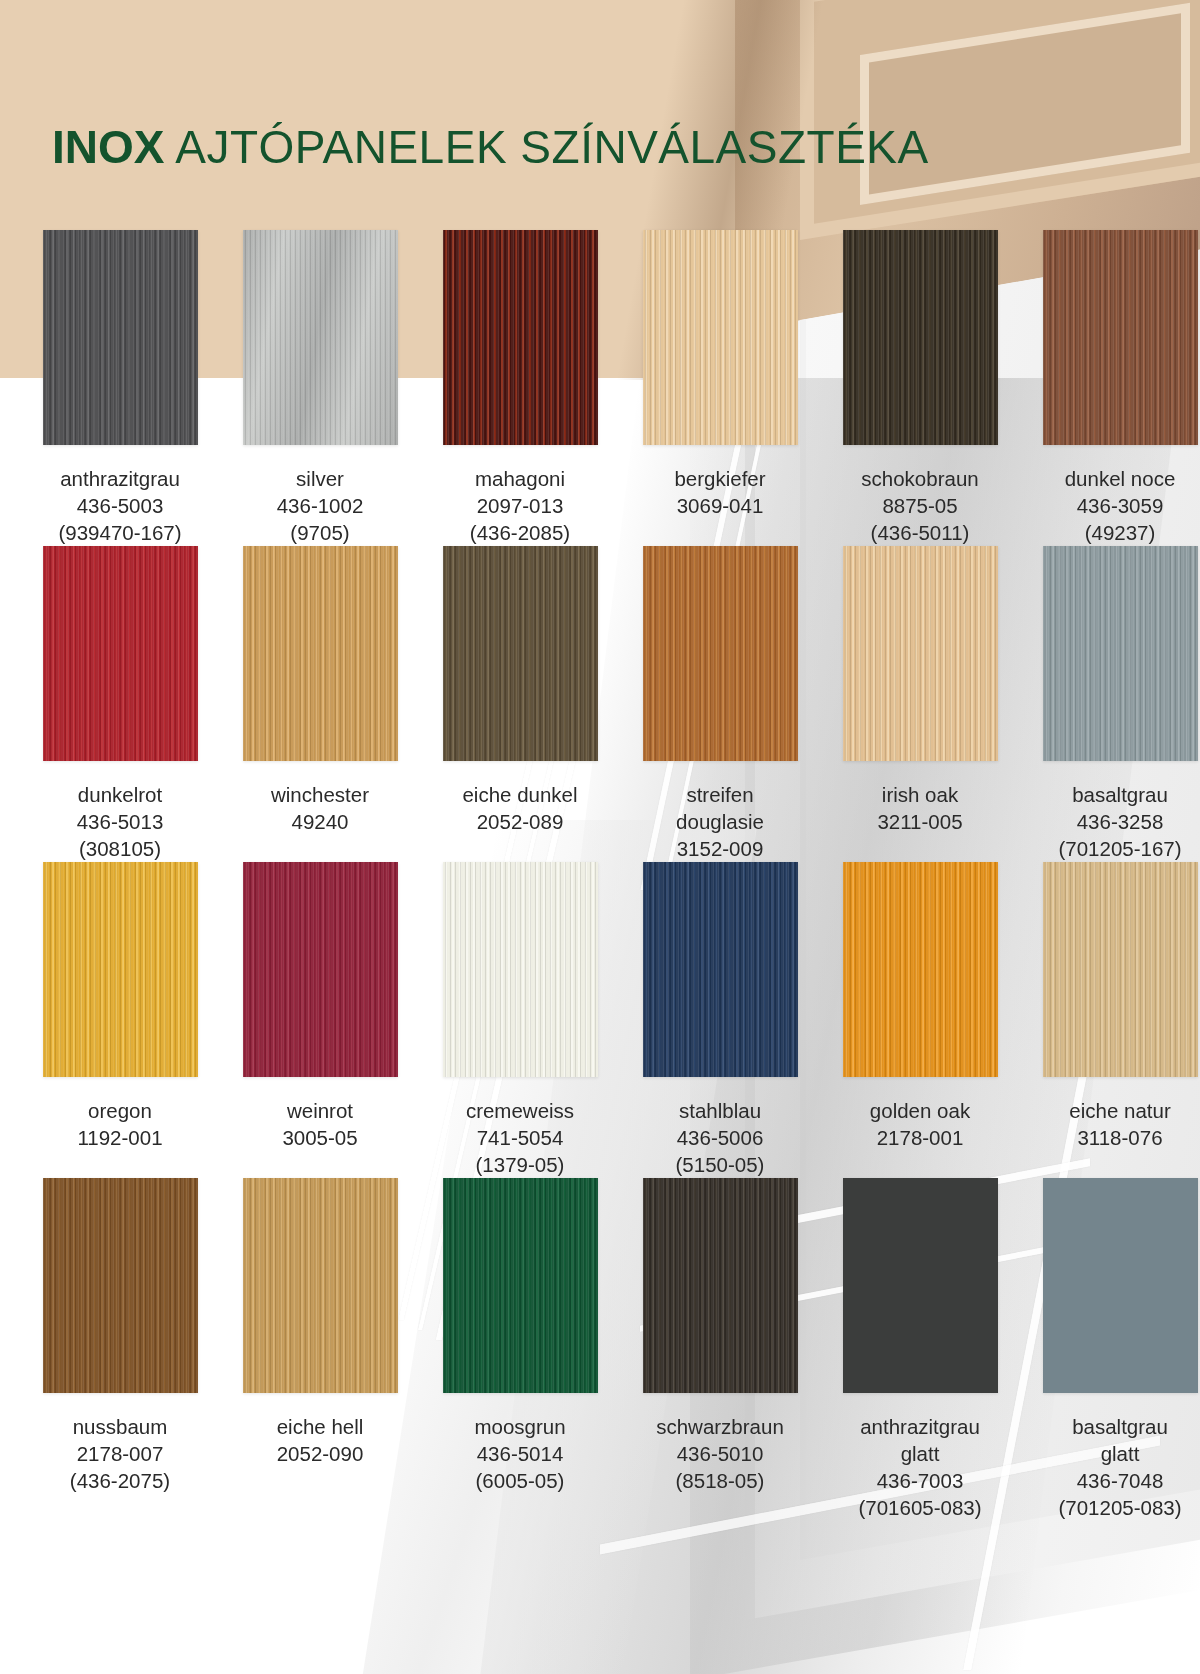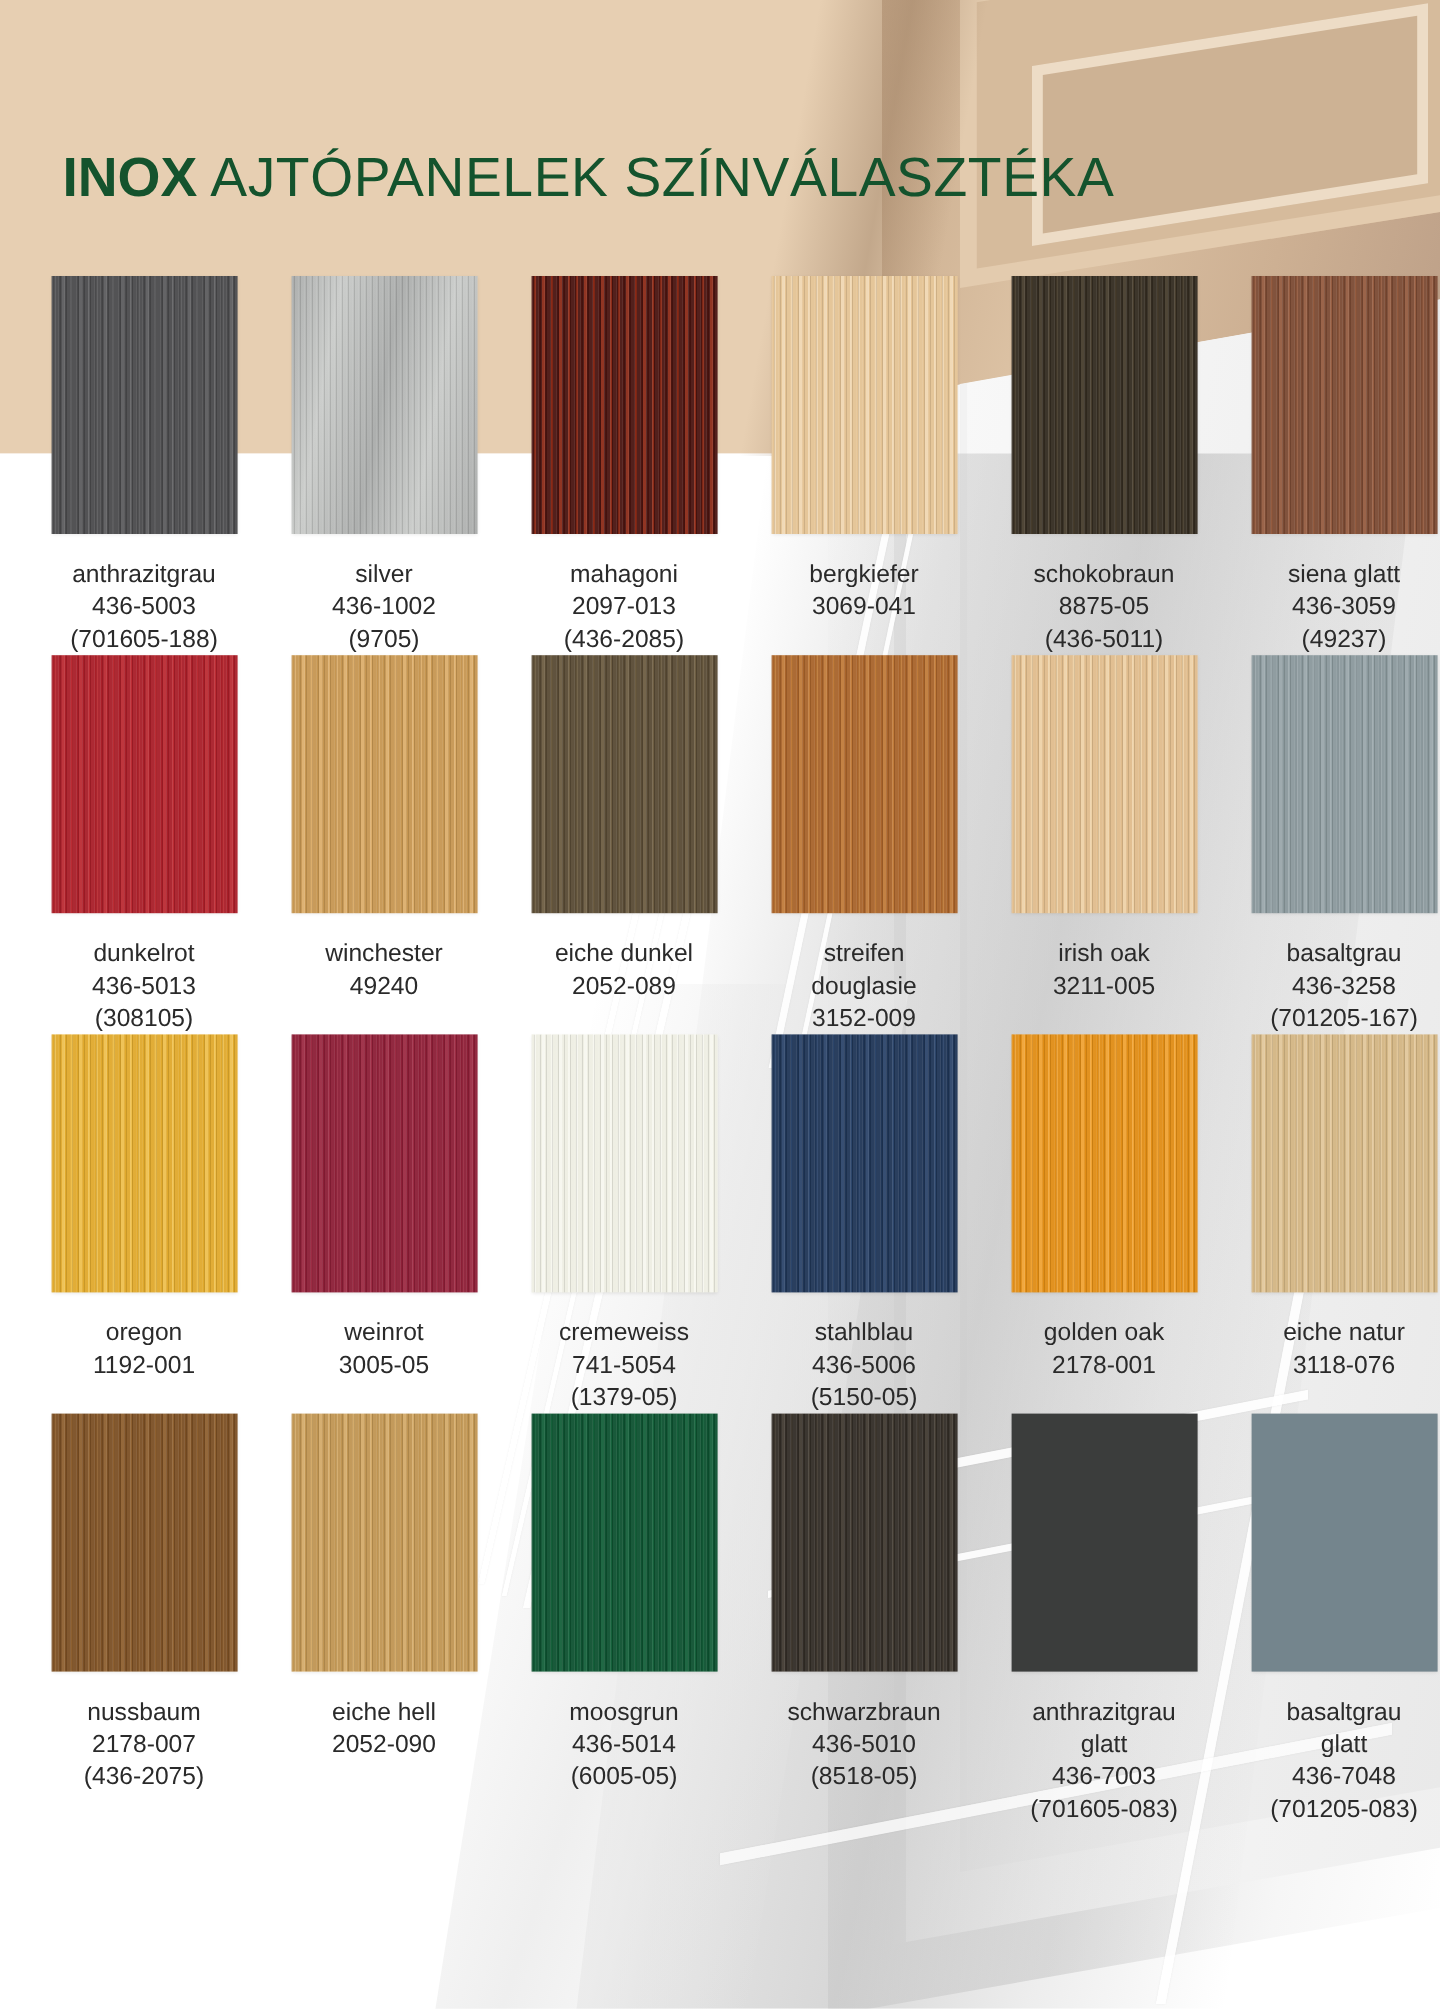--- a/index.html
+++ b/index.html
@@ -167,21 +167,21 @@
   </div>
 
   <div id="grid">
       <div class="cell row-r1">
         <div class="swatch-wrap" style="height: 227px;">
           <div class="swatch" title="anthrazitgrau" style="height: 215px; background: repeating-linear-gradient(90deg, rgb(74, 74, 76) 0px, rgb(74, 74, 76) 2px, rgb(92, 92, 94) 2px, rgb(92, 92, 94) 4px, rgb(74, 74, 76) 4px, rgb(74, 74, 76) 7px);"></div>
         </div>
         <div class="caption">
           <span class="ln">anthrazitgrau</span>
           <span class="ln">436-5003</span>
-          <span class="ln">(701605-188)</span>
+          <span class="ln">(939470-167)</span>
         </div>
       </div>
       <div class="cell row-r1">
         <div class="swatch-wrap" style="height: 227px;">
           <div class="swatch" title="silver" style="height: 215px; background: linear-gradient(100deg, rgb(169, 171, 170) 0%, rgb(201, 203, 201) 22%, rgb(169, 171, 170) 48%, rgb(201, 203, 201) 72%, rgb(169, 171, 170) 100%);"></div>
         </div>
         <div class="caption">
           <span class="ln">silver</span>
           <span class="ln">436-1002</span>
           <span class="ln">(9705)</span>
@@ -214,21 +214,21 @@
           <span class="ln">schokobraun</span>
           <span class="ln">8875-05</span>
           <span class="ln">(436-5011)</span>
         </div>
       </div>
       <div class="cell row-r1">
         <div class="swatch-wrap" style="height: 227px;">
           <div class="swatch" title="siena noce" style="height: 215px; background: repeating-linear-gradient(90deg, rgb(123, 74, 51) 0px, rgb(123, 74, 51) 2px, rgb(149, 92, 64) 2px, rgb(149, 92, 64) 4px, rgb(123, 74, 51) 4px, rgb(123, 74, 51) 7px);"></div>
         </div>
         <div class="caption">
-          <span class="ln">siena glatt</span>
+          <span class="ln">dunkel noce</span>
           <span class="ln">436-3059</span>
           <span class="ln">(49237)</span>
         </div>
       </div>
       <div class="cell row-r2">
         <div class="swatch-wrap" style="height: 227px;">
           <div class="swatch" title="dunkelrot" style="height: 215px; background: repeating-linear-gradient(90deg, rgb(169, 30, 40) 0px, rgb(169, 30, 40) 2px, rgb(187, 43, 51) 2px, rgb(187, 43, 51) 4px, rgb(169, 30, 40) 4px, rgb(169, 30, 40) 7px);"></div>
         </div>
         <div class="caption">
           <span class="ln">dunkelrot</span>

